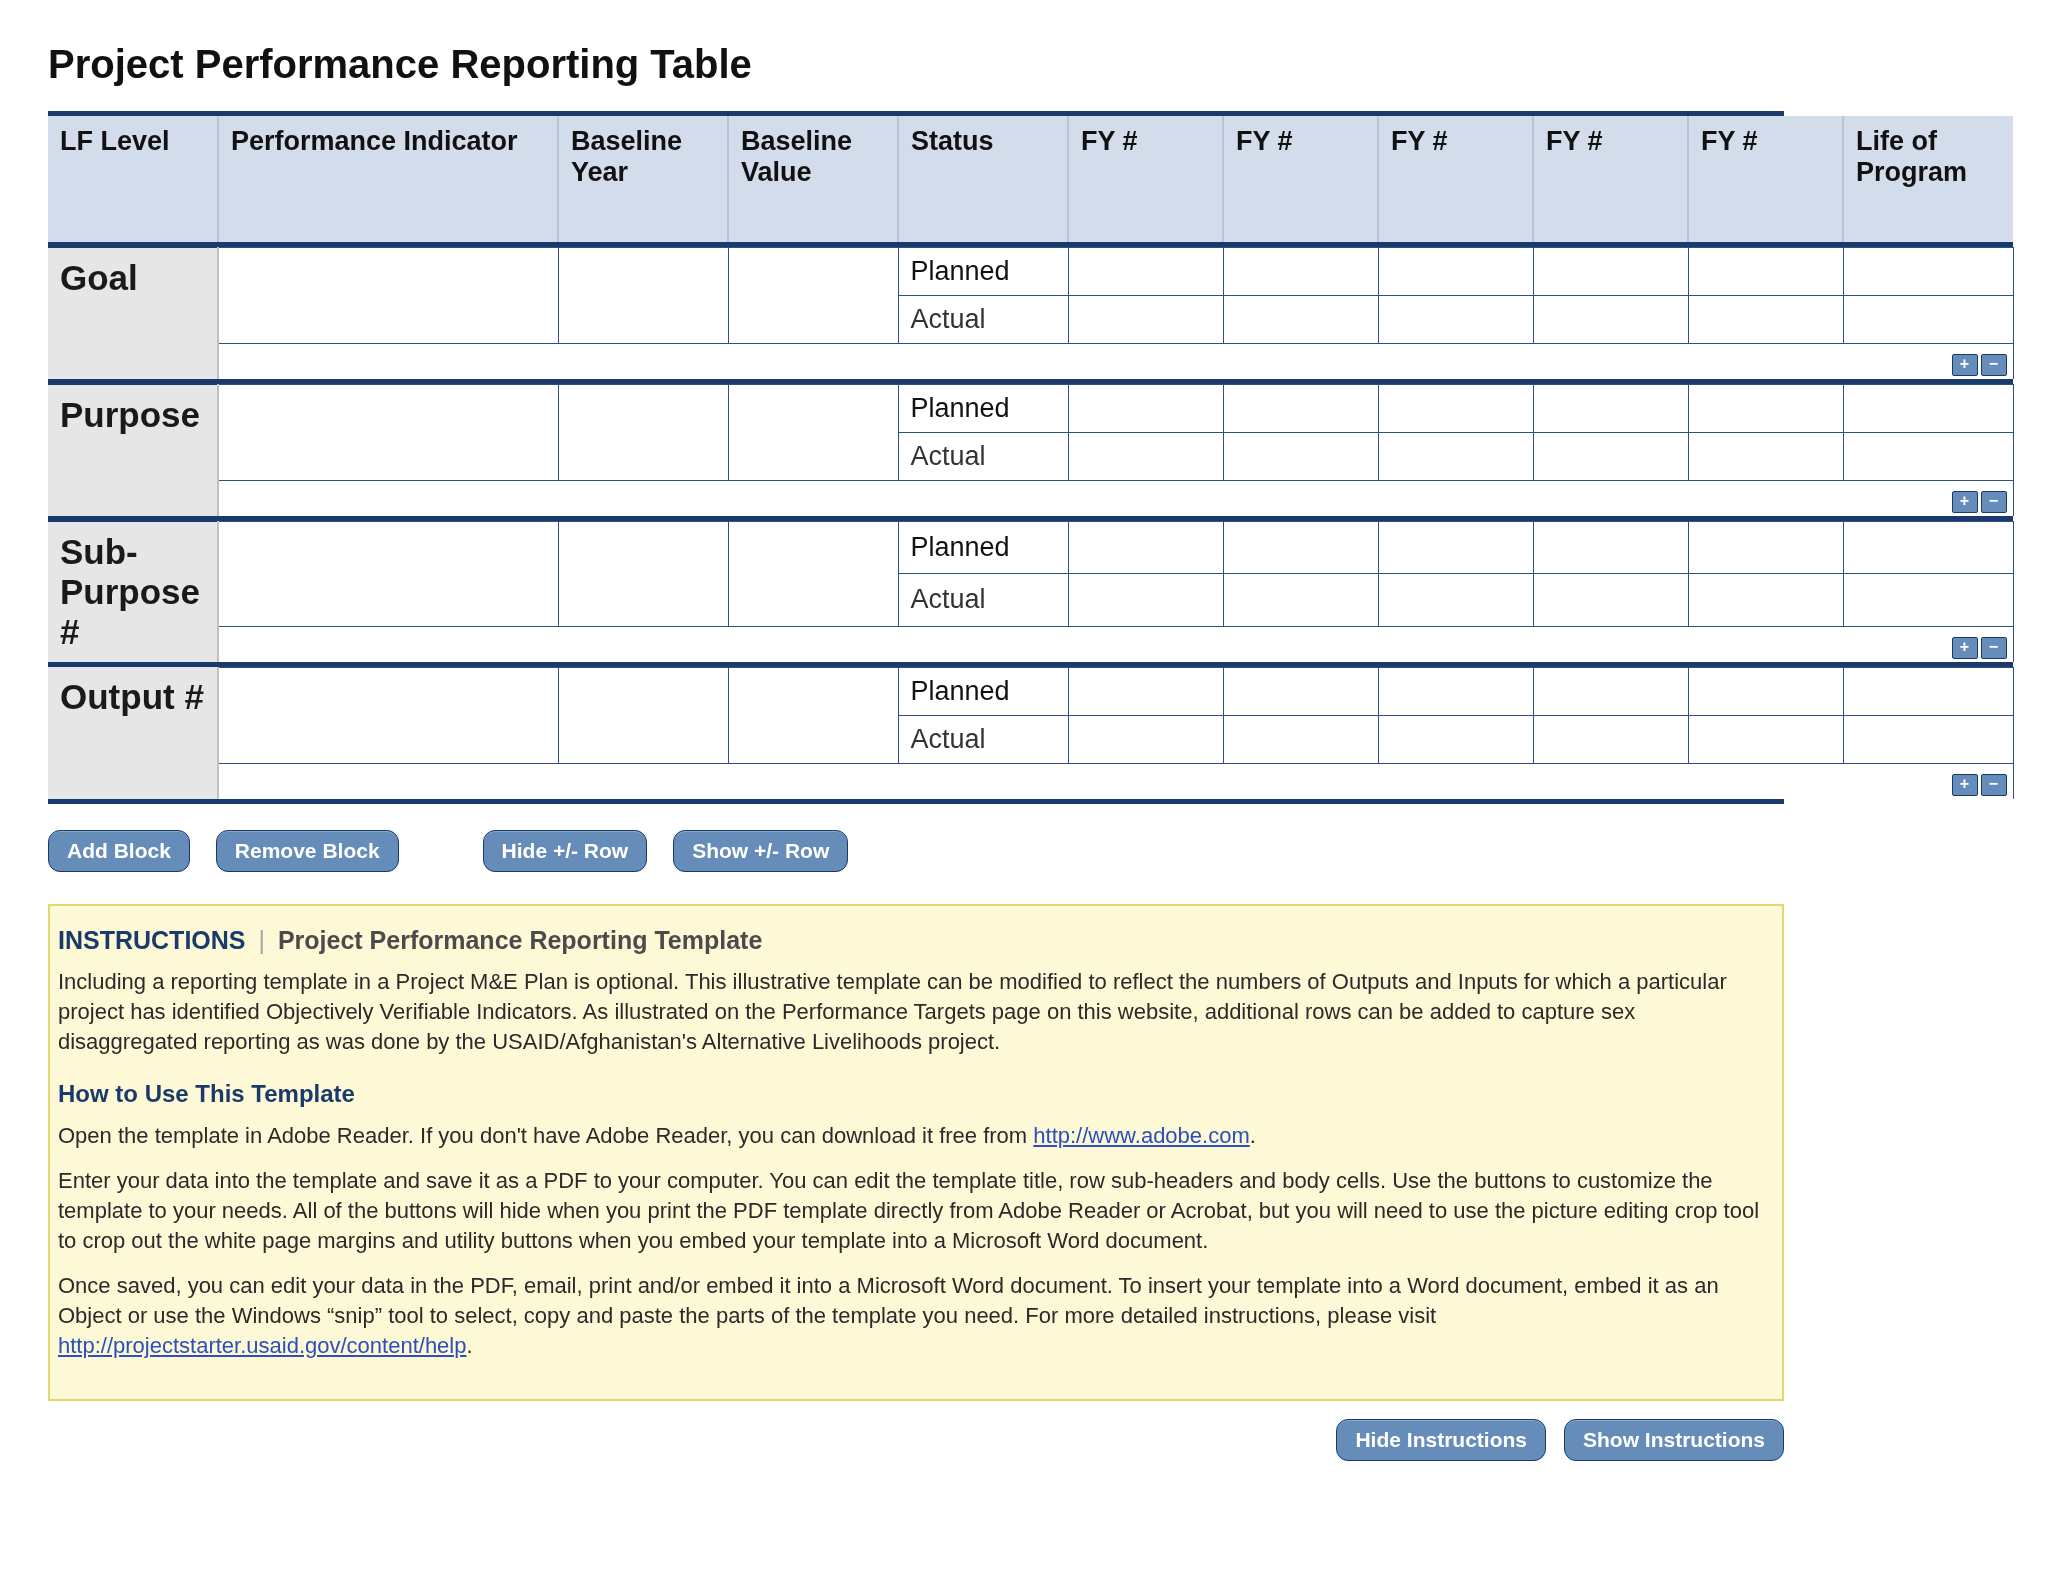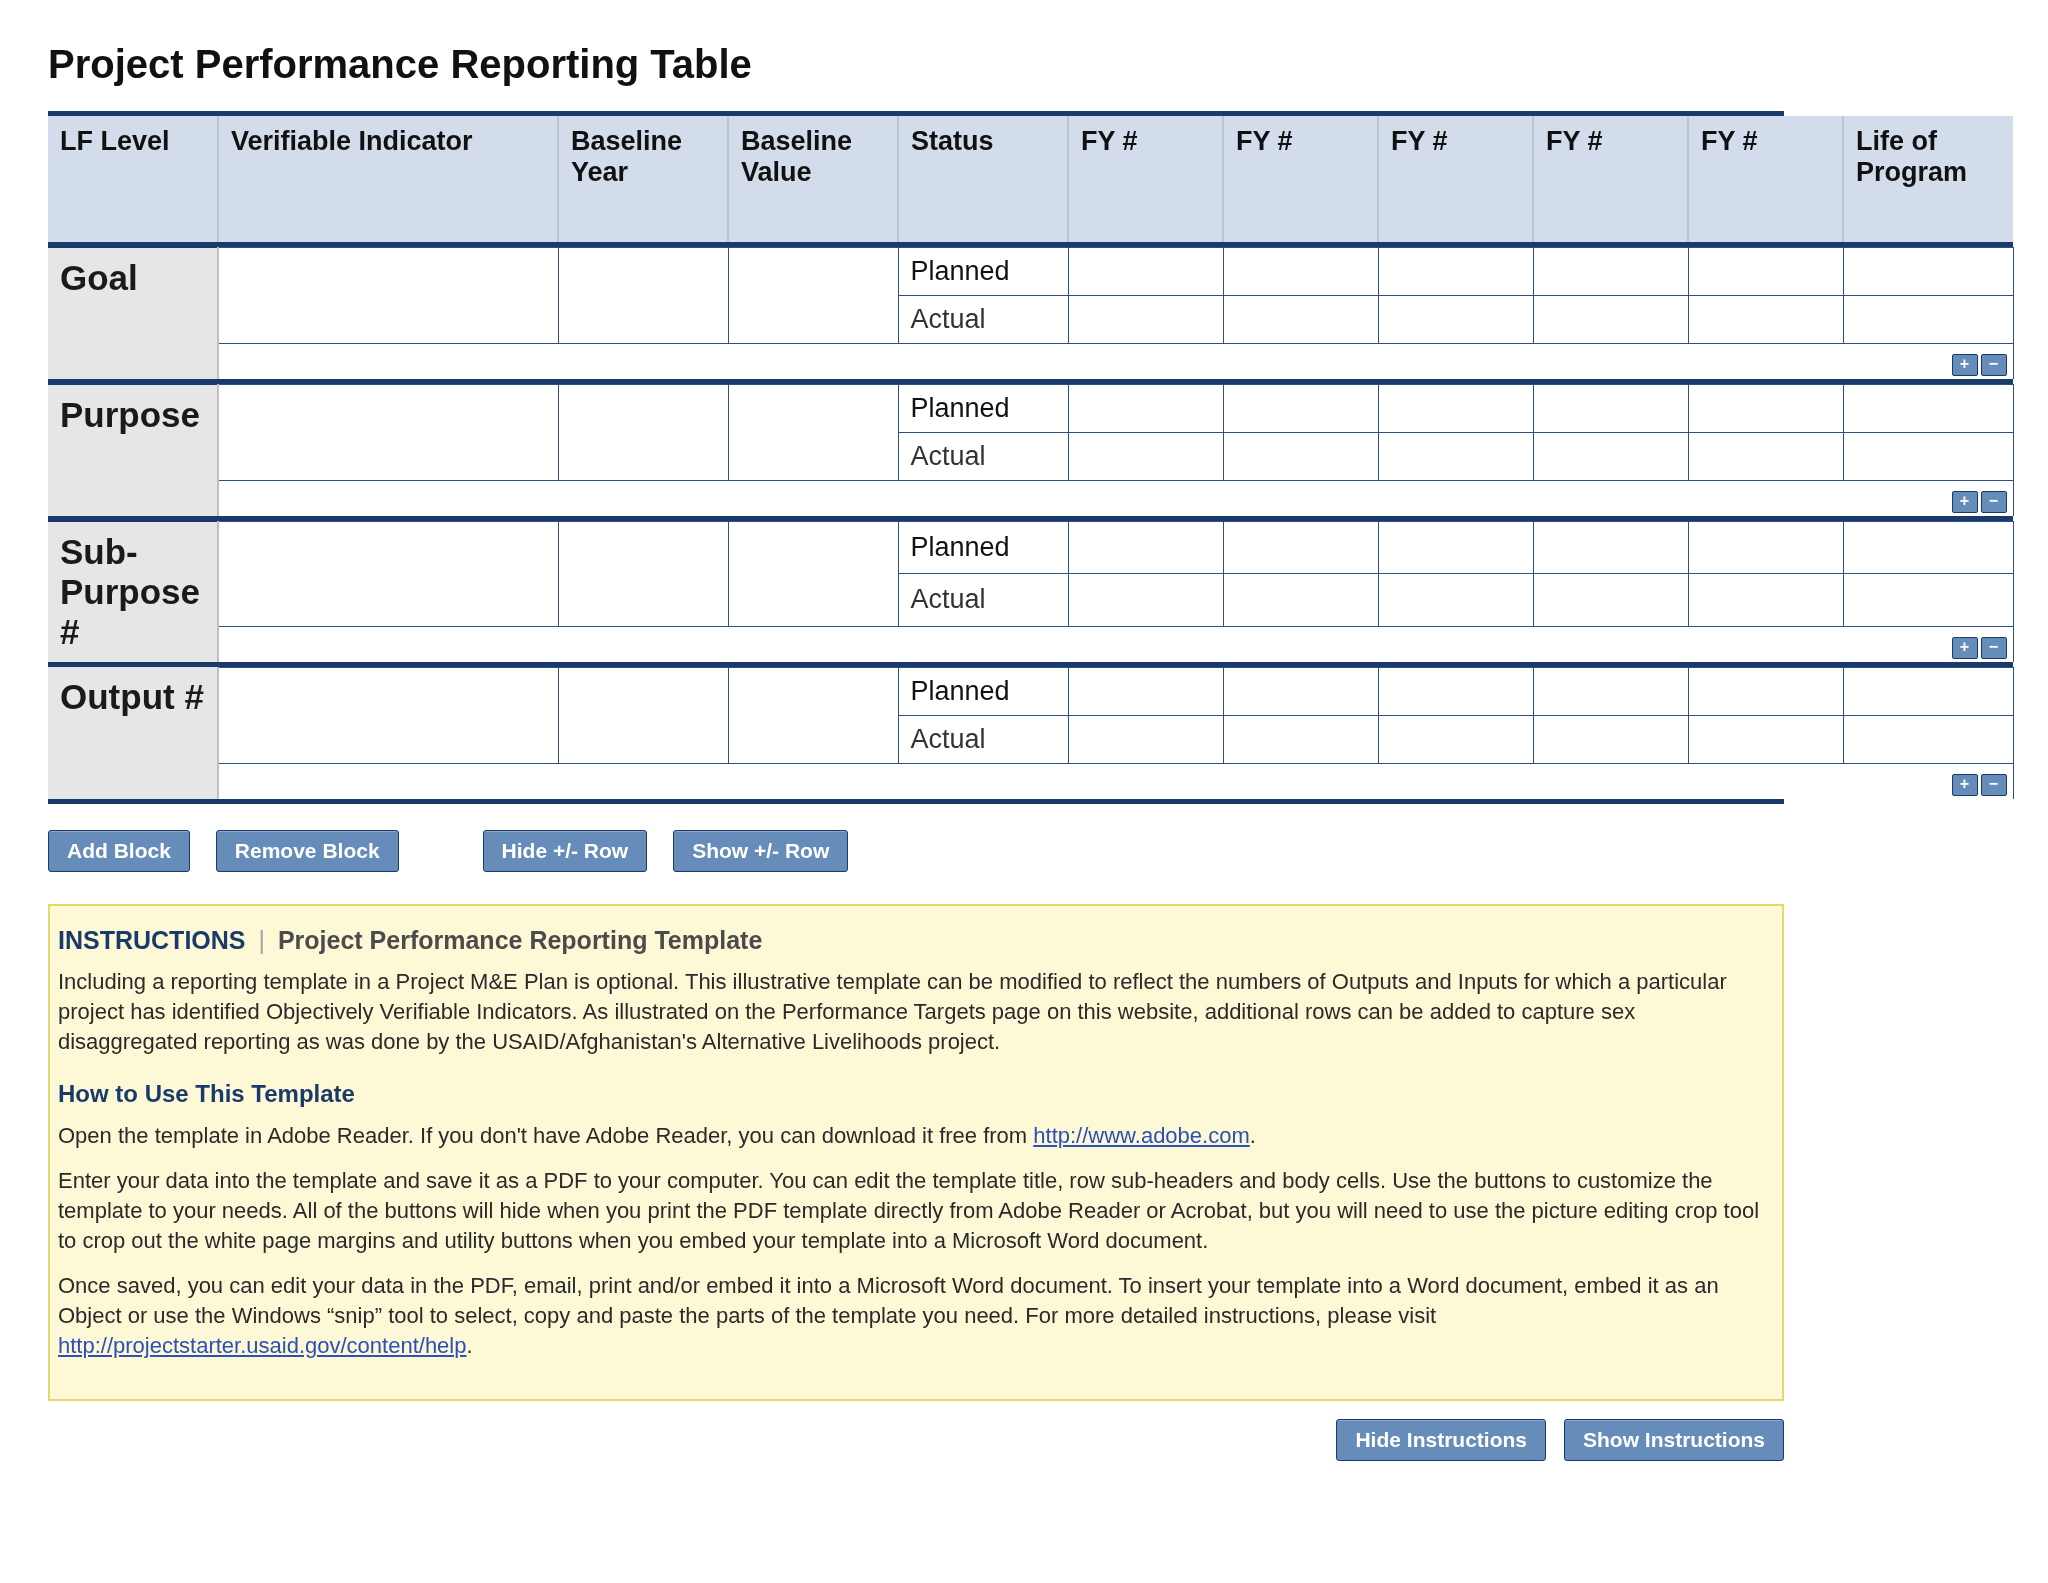--- a/index.html
+++ b/index.html
@@ -121,21 +121,21 @@
     display:flex;
     gap:26px;
   }
   .btn{
     background:var(--btn-bg);
     color:#fff;
     font-size:21px;
     font-weight:bold;
     padding:8px 18px;
     border:1px solid var(--navy);
-    border-radius:3px;
+    border-radius:12px;
     cursor:pointer;
     box-shadow:inset 0 1px 0 rgba(255,255,255,.25);
   }
   .btn.spacer{margin-left:58px;}
 
   
   .instructions{
     margin-top:32px;
     background:var(--yellow);
     border:2px solid var(--yellow-border);
@@ -187,21 +187,21 @@
           <col class="cFY">
           <col class="cFY">
           <col class="cFY">
       <col class="cFY">
           <col class="cFY">
           <col class="cLOP">
     </colgroup>
     <thead>
       <tr>
         <th>LF Level</th>
-        <th>Verifiable Indicator</th>
+        <th>Performance Indicator</th>
         <th>Baseline Year</th>
         <th>Baseline Value</th>
         <th>Status</th>
         <th>FY #</th>
         <th>FY #</th>
         <th>FY #</th>
         <th>FY #</th>
         <th>FY #</th>
         <th>Life of Program</th>
       </tr>

